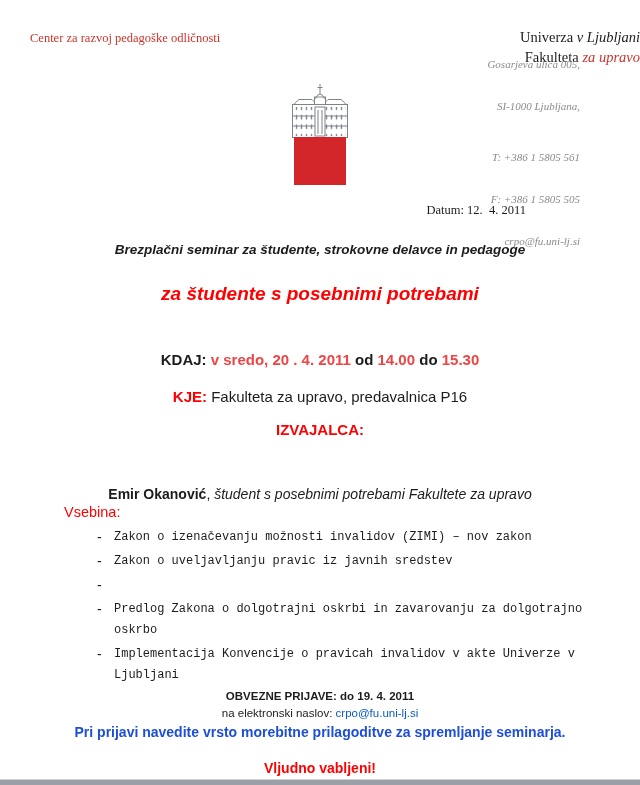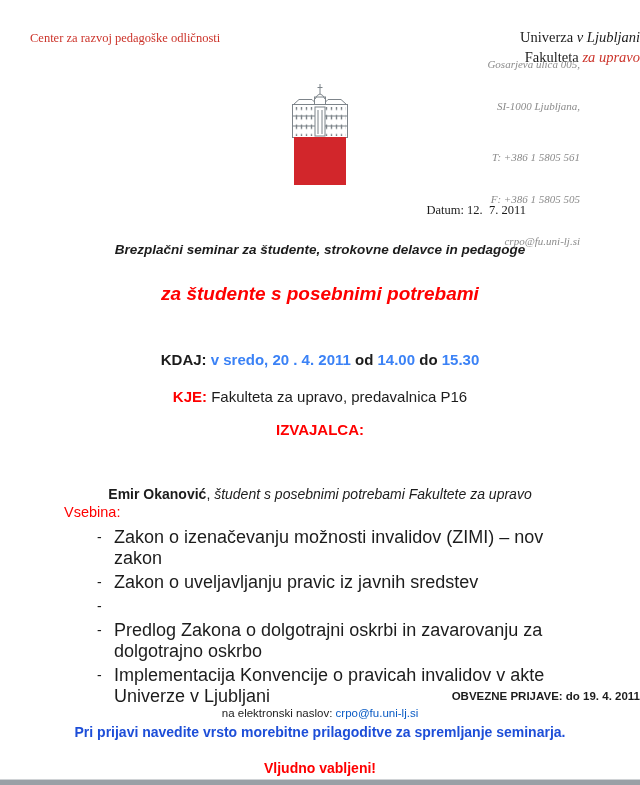--- a/index.html
+++ b/index.html
@@ -49,37 +49,37 @@
     font-size: 12.5px; white-space: pre;
   }
 
   
   .subtitle { top: 242px; font-size: 13.5px; font-weight: bold; font-style: italic; }
   .title {
     top: 281px; font-size: 19px; font-weight: bold; font-style: italic;
     color: #fe0000; line-height: 25px;
   }
   .kdaj { top: 351px; font-size: 15px; font-weight: bold; white-space: pre; }
-  .kdaj .red { color: #3b82f6; }
+  .kdaj .red { color: #ef4444; }
   .kje { top: 388px; font-size: 15px; white-space: pre; }
   .kje .label { color: #fe0000; font-weight: bold; }
   .izvajalca { top: 421px; font-size: 15px; font-weight: bold; color: #fe0000; }
   .presenters { top: 444px; font-size: 14px; line-height: 20px; white-space: pre; }
   .presenters .name { font-weight: bold; }
   .presenters .role { font-style: italic; }
 
   
   .vsebina { left: 64px; top: 504px; font-size: 14.5px; font-weight: normal; color: #fe0000; }
   .agenda { left: 97px; top: 527px; width: 492px; }
   .agenda-row { display: flex; margin-bottom: 3px; }
   .agenda-row .dash { flex: 0 0 17px; font-size: 14px; line-height: 21px; }
-  .agenda-row .txt { font-size: 18px; line-height: 21px; }
+  .agenda-row .txt { font-size: 12px; line-height: 21px; font-family: Liberation Mono, monospace; }
 
   
-  .reg1 { top: 690px; font-size: 11.5px; font-weight: bold; text-align: right; }
+  .reg1 { top: 690px; font-size: 11.5px; font-weight: bold; }
   .reg2 { top: 707px; font-size: 11.5px; white-space: pre; }
   .reg2 a { color: #0a5bc4; text-decoration: none; cursor: pointer; }
   .note { top: 724px; font-size: 14px; font-weight: bold; color: #1d4ed8; }
   .closing { top: 760px; font-size: 14px; font-weight: bold; color: #fe0000; }
   .bottom-bar {
     left: 0; right: 0; bottom: 0; height: 5px;
     background: #9aa0a6; border-top: 1px solid #d0d3d6;
   }
 </style>
 </head>
@@ -119,21 +119,21 @@
       <line x1="3.5" y1="32" x2="58.5" y2="32"></line>
       <line x1="3.5" y1="42" x2="58.5" y2="42"></line>
       <rect x="26" y="23" width="10" height="29" fill="#ffffff"></rect>
       <line x1="29" y1="26" x2="29" y2="50"></line>
       <line x1="33" y1="26" x2="33" y2="50"></line>
     </g>
   </svg>
   <div class="logo-red-block"></div>
 </div>
 
-<div class="abs datum">Datum: 12.  7. 2011</div>
+<div class="abs datum">Datum: 12.  4. 2011</div>
 
 <div class="abs centered subtitle">Brezplačni seminar za študente, strokovne delavce in pedagoge</div>
 
 <div class="abs centered title">
   <div>za študente s posebnimi potrebami</div>
 </div>
 
 <div class="abs centered kdaj"><span>KDAJ: </span><span class="red">v sredo, 20 . 4. 2011</span><span> od </span><span class="red">14.00</span><span> do </span><span class="red">15.30</span></div>
 
 <div class="abs centered kje"><span class="label">KJE: </span><span>Fakulteta za upravo, predavalnica P16</span></div>

